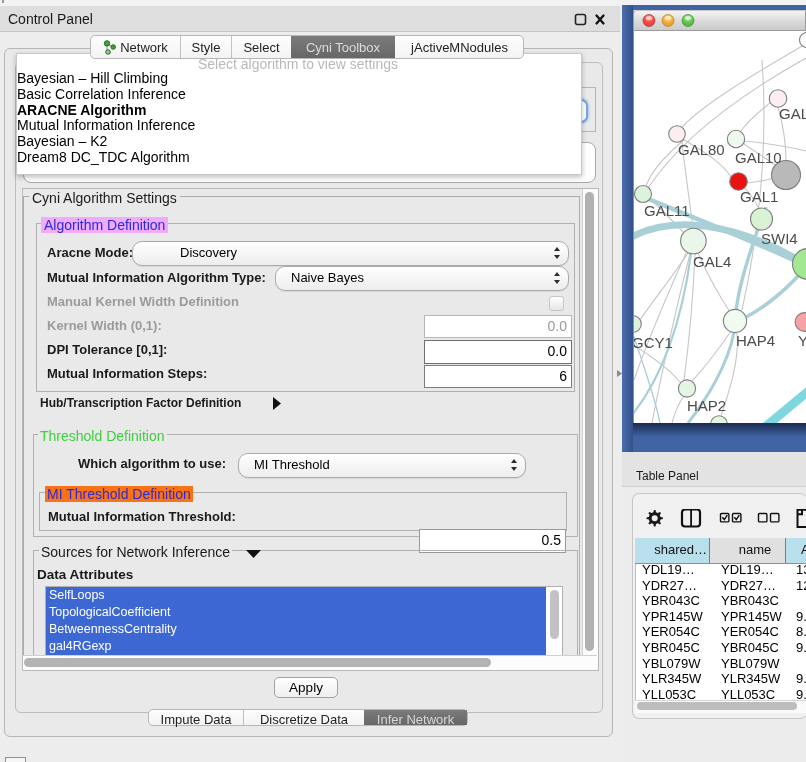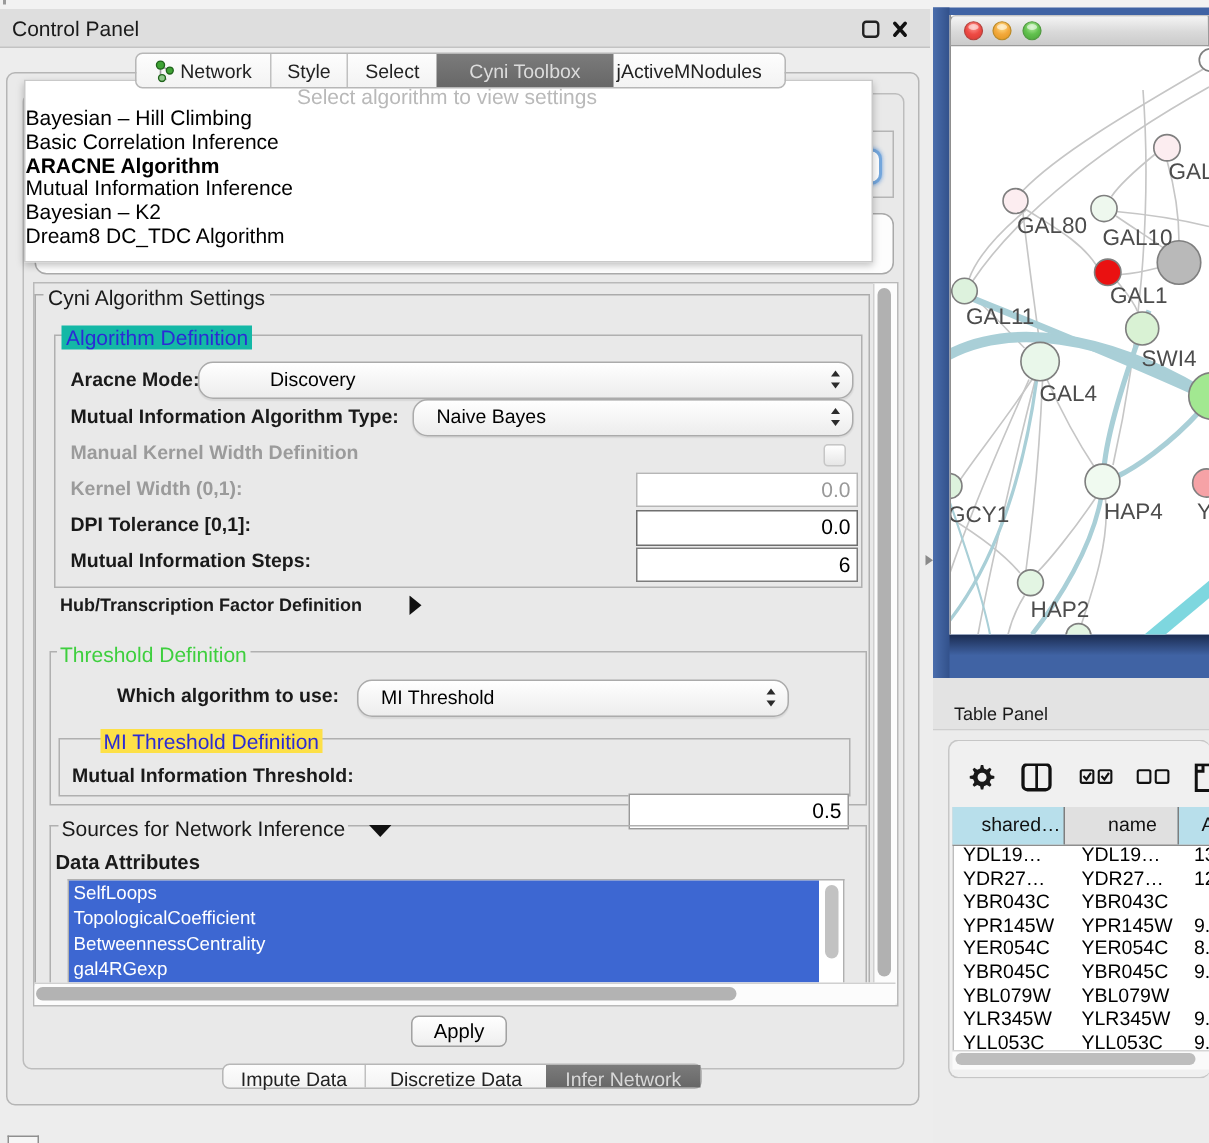--- a/index.html
+++ b/index.html
@@ -40,21 +40,21 @@
 <div class="abs" style="left:30px;top:87px;width:564px;height:43px;border:1px solid #b5b5b5;"></div>
 <div class="abs" style="left:300px;top:99px;width:288px;height:24px;background:#fff;border:2.6px solid #74a7dd;border-radius:7px;box-sizing:border-box;box-shadow:0 0 3px rgba(90,150,220,0.9);"></div>
 <div class="abs" style="left:23px;top:142px;width:571px;height:39px;border:1px solid #a9a9a9;border-radius:8px;background:#fdfdfd;"></div>
 
 <div class="abs" style="left:22px;top:188px;width:575px;height:481px;background:#e9e9e9;border:1px solid #b9b9b9;"></div>
 
 <div class="abs" style="left:23px;top:196px;width:555px;height:459px;border:1px solid #ababab;border-right-color:#b0b0b0;"></div>
 <div class="abs lbl" style="left:29px;top:190px;background:#e9e9e9;padding:0 3px;font-size:14px;">Cyni Algorithm Settings</div>
 
 <div class="abs" style="left:36px;top:223px;width:537px;height:167px;border:1px solid #b0b0b0;"></div>
-<div class="abs lbl" style="left:41px;top:217px;background:#14b8a6;padding:0 3px;color:#2b2bd5;font-size:14px;">Algorithm Definition</div>
+<div class="abs lbl" style="left:41px;top:217px;background:#f0abfc;padding:0 3px;color:#2b2bd5;font-size:14px;">Algorithm Definition</div>
 
 <div class="abs lbl b" style="left:47px;top:245px;">Aracne Mode:</div>
 <div class="combo abs" style="left:132px;top:241px;width:435px;height:23px;"><span style="margin-left:47px;">Discovery</span><span class="carets"></span></div>
 <div class="abs lbl b" style="left:47px;top:270px;">Mutual Information Algorithm Type:</div>
 <div class="combo abs" style="left:275px;top:266px;width:292px;height:23px;"><span style="margin-left:15px;">Naive Bayes</span><span class="carets"></span></div>
 
 <div class="abs lbl b gray" style="left:47px;top:294px;">Manual Kernel Width Definition</div>
 <div class="abs" style="left:549px;top:296px;width:13px;height:13px;background:linear-gradient(#ffffff,#e6e6e6);border:1px solid #c6c6c6;border-radius:3px;"></div>
 
 <div class="abs lbl b gray" style="left:47px;top:318px;">Kernel Width (0,1):</div>
@@ -68,21 +68,21 @@
 <svg class="abs" style="left:272px;top:397px;" width="10" height="13">
     <path d="M1 0 L9 6.5 L1 13 Z" fill="#111"></path>
   </svg>
 
 <div class="abs" style="left:33px;top:434px;width:543px;height:101px;border:1px solid #b0b0b0;"></div>
 <div class="abs lbl" style="left:38px;top:428px;background:#e9e9e9;padding:0 2px;color:#3ecf3e;font-size:14px;">Threshold Definition</div>
 <div class="abs lbl b" style="left:78px;top:456px;">Which algorithm to use:</div>
 <div class="combo abs" style="left:238px;top:453px;width:286px;height:23px;"><span style="margin-left:15px;">MI Threshold</span><span class="carets"></span></div>
 
 <div class="abs" style="left:39px;top:492px;width:526px;height:37px;border:1px solid #b0b0b0;"></div>
-<div class="abs lbl" style="left:45px;top:486px;background:#fde047;padding:0 2px;color:#2b2bd5;font-size:14px;margin-left:22px;">MI Threshold Definition</div>
+<div class="abs lbl" style="left:45px;top:486px;background:#f97316;padding:0 2px;color:#2b2bd5;font-size:14px;">MI Threshold Definition</div>
 <div class="abs lbl b" style="left:48px;top:509px;">Mutual Information Threshold:</div>
 <div class="abs field" style="left:419px;top:505px;width:141px;height:22px;border:1px solid #999;color:#000;margin-top:24px;">0.5</div>
 
 <div class="abs" style="left:33px;top:550px;width:543px;height:105px;border:1px solid #b0b0b0;border-bottom:none;"></div>
 <div class="abs lbl" style="left:39px;top:544px;background:#e9e9e9;padding:0 2px;font-size:14px;">Sources for Network Inference</div>
 <svg class="abs" style="left:246px;top:549px;" width="15" height="9">
     <path d="M0 1 L15 1 L7.5 9 Z" fill="#111"></path>
   </svg>
 <div class="abs lbl b" style="left:37px;top:567px;font-size:13.5px;">Data Attributes</div>
 
@@ -104,21 +104,21 @@
   <div class="tab" style="left:0;width:89px;line-height:23px;"><svg style="vertical-align:-3px;margin-right:4px;" width="13" height="15" viewBox="0 0 13 15">
         <path d="M4 4 L10 7 M4 4 L4 12 M4 12 L8 13" stroke="#9e9e9e" stroke-width="1.1" fill="none"></path>
         <circle cx="4" cy="3.4" r="2.7" fill="#3fa335" stroke="#20641c" stroke-width="0.9"></circle>
         <circle cx="10.2" cy="7" r="2.3" fill="#3fa335" stroke="#20641c" stroke-width="0.9"></circle>
         <circle cx="5" cy="12" r="2.3" fill="#8fc98a" stroke="#20641c" stroke-width="0.9"></circle>
       </svg>Network</div>
   <div class="abs" style="left:89px;top:0;width:1px;height:100%;background:#c0c0c0;"></div>
   <div class="tab" style="left:90px;width:50px;line-height:23px;">Style</div>
   <div class="abs" style="left:140px;top:0;width:1px;height:100%;background:#c0c0c0;"></div>
   <div class="tab" style="left:141px;width:59px;line-height:23px;">Select</div>
-  <div class="tab" style="left:200px;width:118px;line-height:23px;background:linear-gradient(#7b7b7b,#676767);color:#dcdcdc;">Cyni Toolbox</div>
+  <div class="tab" style="left:200px;width:104px;line-height:23px;background:linear-gradient(#7b7b7b,#676767);color:#dcdcdc;">Cyni Toolbox</div>
   <div class="tab" style="left:304px;width:129px;line-height:23px;">jActiveMNodules</div>
 </div>
 
 <div class="abs" style="left:274px;top:677px;width:62px;height:19px;background:linear-gradient(#ffffff,#eeeeee);border:1px solid #a2a2a2;border-radius:5px;font-size:13.5px;text-align:center;line-height:19px;">Apply</div>
 
 <div class="abs" style="left:148px;top:709px;width:320px;height:17px;background:linear-gradient(#fdfdfd,#f3f3f3);border:1px solid #b7b7b7;border-radius:5px;box-sizing:border-box;">
   <div class="tab" style="left:0;width:94px;line-height:20px;">Impute Data</div>
   <div class="abs" style="left:94px;top:0;width:1px;height:100%;background:#c0c0c0;"></div>
   <div class="tab" style="left:95px;width:120px;line-height:20px;">Discretize Data</div>
   <div class="tab" style="left:215px;width:103px;line-height:20px;background:linear-gradient(#7b7b7b,#676767);color:#d8d8d8;">Infer Network</div>

